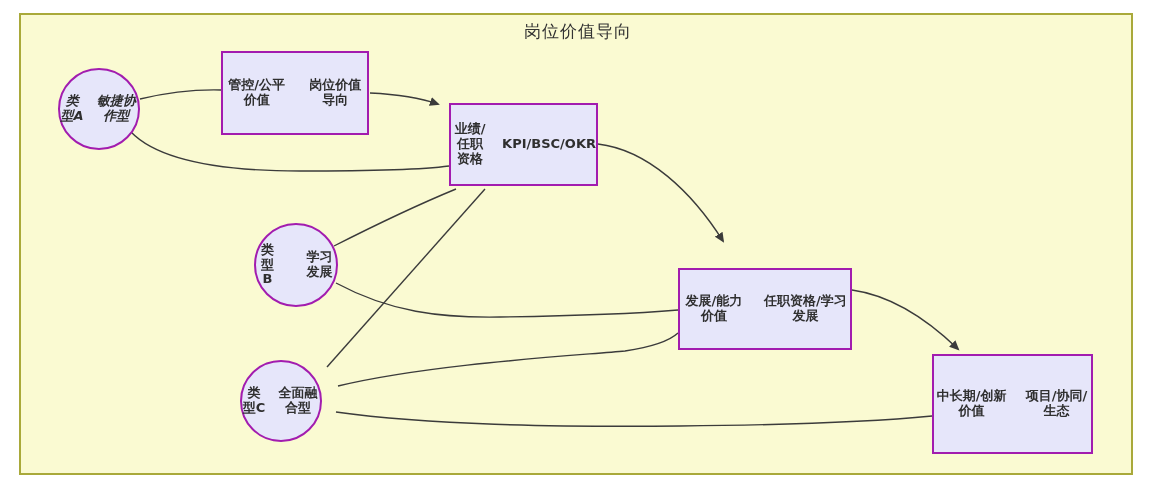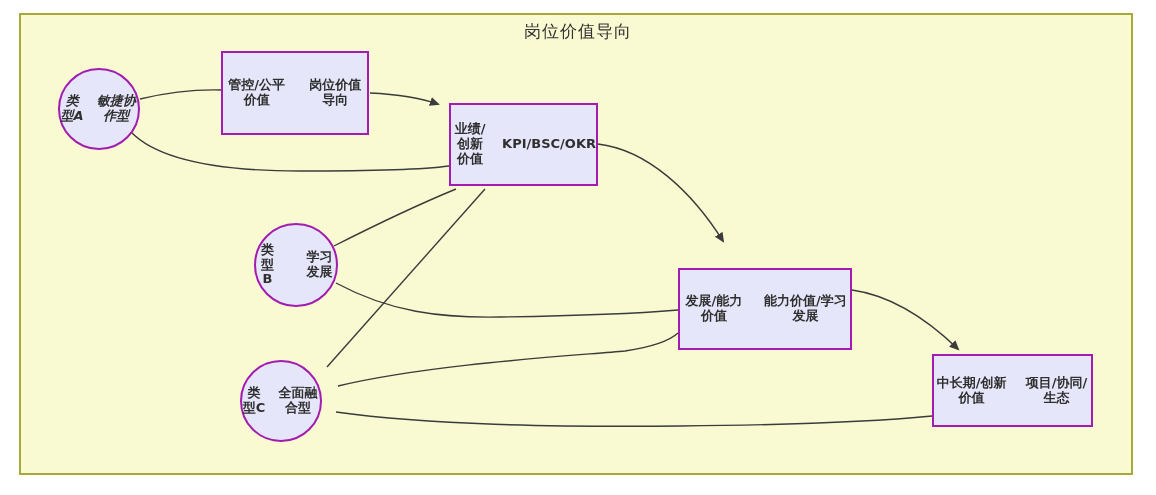--- a/index.html
+++ b/index.html
@@ -38,21 +38,21 @@
   }
   .node .nl{display:block;}
   .ellipse{border-radius:50%;gap:10px;}
   .rect{gap:13px;}
   .n-a{left:58px;top:68px;width:82px;height:82px;font-style:italic;}
   .n-b{left:254px;top:223px;width:84px;height:84px;gap:24px;}
   .n-c{left:240px;top:360px;width:82px;height:82px;}
   .n-control{left:221px;top:51px;width:148px;height:84px;}
   .n-perf{left:449px;top:103px;width:149px;height:83px;}
   .n-dev{left:678px;top:248px;width:174px;height:82px;margin-top:20px;}
-  .n-long{left:932px;top:354px;width:161px;height:73px;}
+  .n-long{left:932px;top:354px;width:161px;height:100px;}
 </style>
 </head>
 <body>
 
 <div class="canvas"></div>
 
 <div class="diagram-title">岗位价值导向</div>
 
 <svg class="edge-layer" viewBox="0 0 1156 495" xmlns="http://www.w3.org/2000/svg">
   <defs>
@@ -86,25 +86,25 @@
   <span class="nl">类型C</span>
   <span class="nl">全面融合型</span>
 </div>
 
 <div class="node rect n-control">
   <span class="nl">管控/公平价值</span>
   <span class="nl">岗位价值导向</span>
 </div>
 
 <div class="node rect n-perf">
-  <span class="nl">业绩/创新价值</span>
+  <span class="nl">业绩/任职资格</span>
   <span class="nl">KPI/BSC/OKR</span>
 </div>
 
 <div class="node rect n-dev">
   <span class="nl">发展/能力价值</span>
-  <span class="nl">能力价值/学习发展</span>
+  <span class="nl">任职资格/学习发展</span>
 </div>
 
 <div class="node rect n-long">
   <span class="nl">中长期/创新价值</span>
   <span class="nl">项目/协同/生态</span>
 </div>
 
 </body></html>

